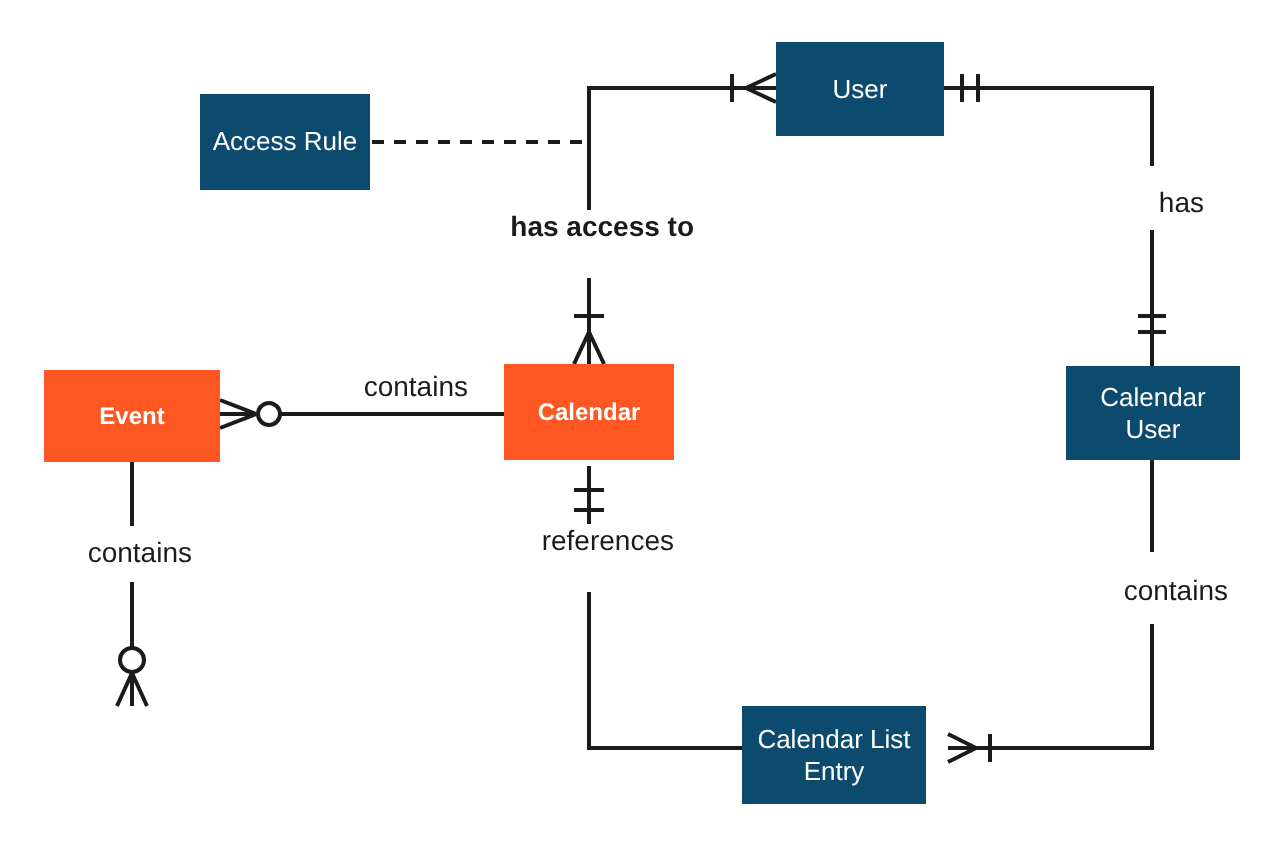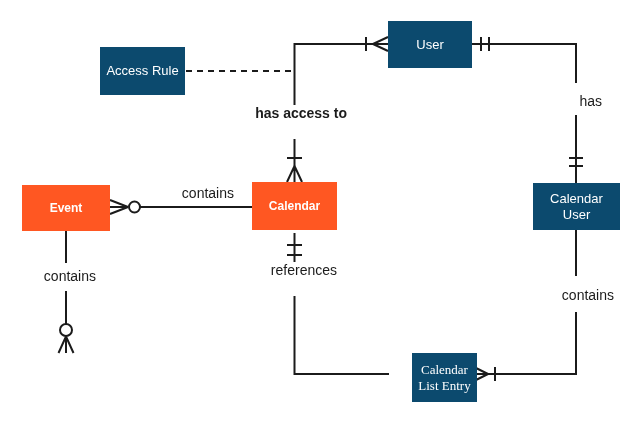--- a/index.html
+++ b/index.html
@@ -52,21 +52,21 @@
     background: #ffffff;
     line-height: 16px;
     white-space: nowrap;
   }
   
   #entity-event            { left: 22px;  top: 185px; width: 88px; height: 46px; }
   #entity-access-rule      { left: 100px; top: 47px;  width: 85px; height: 48px; }
   #entity-calendar         { left: 252px; top: 182px; width: 85px; height: 48px; }
   #entity-user             { left: 388px; top: 21px;  width: 84px; height: 47px; }
   #entity-calendar-list    { left: 533px; top: 183px; width: 87px; height: 47px; }
-  #entity-calendar-list-entry { left: 412px; top: 353px; width: 65px; height: 49px; font-family: Liberation Serif, serif; }
+  #entity-calendar-list-entry { left: 371px; top: 353px; width: 92px; height: 49px; }
   #entity-attendee         { left: 23px;  top: 353px; width: 85px; height: 50px; }
   
   #label-contains-event    { left: 160px; top: 185px; width: 74px; }
   #label-has-access-to     { left: 242px; top: 105px; width: 105px; font-weight: bold; }
   #label-invites           { left: 36px;  top: 268px; width: 60px; }
   #label-references        { left: 255px; top: 262px; width: 82px; }
   #label-has               { left: 550px; top: 93px;  width: 52px; }
   #label-contains-list     { left: 540px; top: 287px; width: 74px; }
 </style>
 </head>

